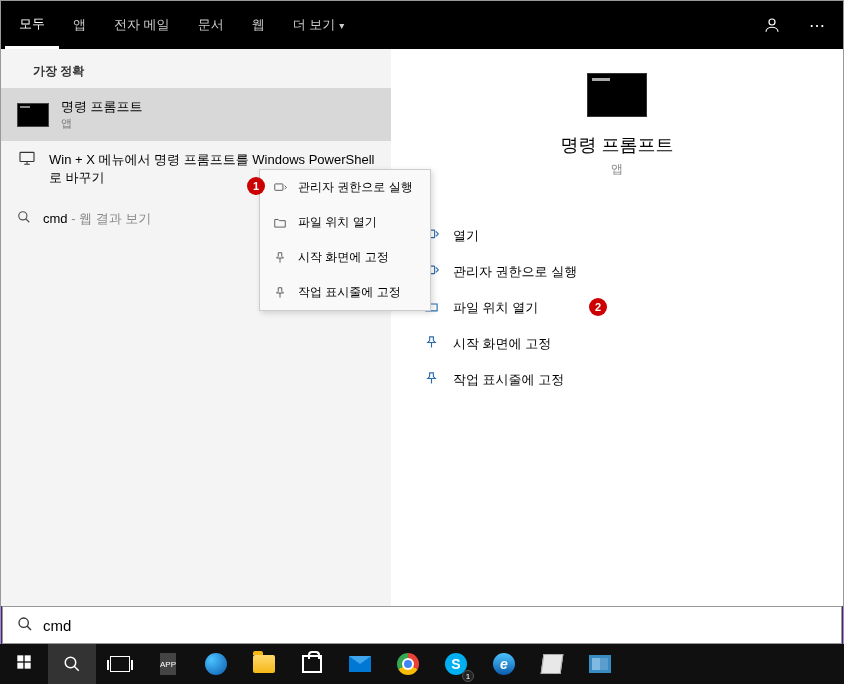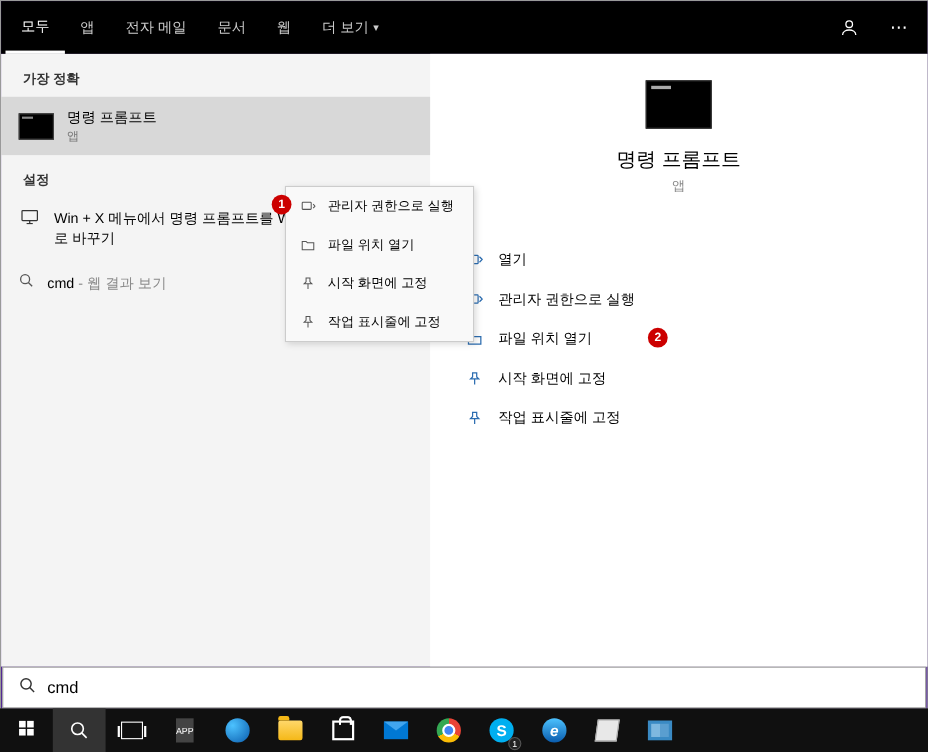--- a/index.html
+++ b/index.html
@@ -13,21 +13,21 @@
     .tab-more { display: flex; gap: 4px; }
     .chevron-down { font-size: 10px; }
     .tabs-spacer { flex: 1; }
     .icon-btn { color: #fff; padding: 0 14px; height: 48px; display: flex; align-items: center; cursor: pointer; font-size: 16px; }
     
     .content { flex: 1; display: flex; background: #f4f4f4; }
     
     .left-pane { width: 390px; display: flex; flex-direction: column; position: relative; }
     .right-pane { flex: 1; background: #fff; display: flex; flex-direction: column; padding: 24px 0; }
     
-    .section-header { font-size: 12px; font-weight: 600; color: #333; padding: 14px 20px 8px; }
+    .section-header { font-size: 12px; font-weight: 600; color: #333; padding: 14px 32px 8px; }
     
     .result-item { display: flex; align-items: center; padding: 10px 16px; gap: 12px; cursor: pointer; }
     .result-item.selected { background: #d8d8d8; }
     
     .app-icon-sm { width: 32px; height: 24px; background: #000; border: 1px solid #444; position: relative; }
     .app-icon-sm::after { content: ''; position: absolute; top: 2px; left: 2px; width: 10px; height: 2px; background: #888; }
     
     .result-text { display: flex; flex-direction: column; }
     .result-title { font-size: 13px; color: #000; }
     .result-sub { font-size: 11px; color: #777; }
@@ -48,21 +48,21 @@
     .badge { position: absolute; width: 18px; height: 18px; border-radius: 50%; background: #c00; color: #fff; display: flex; align-items: center; justify-content: center; font-size: 11px; font-weight: bold; z-index: 20; }
     .badge-1 { top: 128px; left: 246px; }
     .badge-2 { top: 298px; left: 589px; }
     
     .preview-icon { width: 60px; height: 44px; background: #000; border: 1px solid #333; margin: 0 auto 16px; position: relative; }
     .preview-icon::after { content: ''; position: absolute; top: 4px; left: 4px; width: 18px; height: 3px; background: #aaa; }
     .preview-title { font-size: 18px; color: #000; text-align: center; margin-bottom: 4px; }
     .preview-sub { font-size: 12px; color: #888; text-align: center; margin-bottom: 40px; }
     
     .action-list { padding: 0 24px; position: relative; }
-    .action-item { display: flex; align-items: center; gap: 14px; padding: 9px 8px; font-size: 13px; color: #000; cursor: pointer; }
+    .action-item { display: flex; align-items: flex-start; gap: 14px; padding: 9px 8px; font-size: 13px; color: #000; cursor: pointer; }
     .action-icon { width: 16px; color: #2b6cb0; display: flex; justify-content: center; font-size: 14px; }
     
     .search-bar { height: 38px; border: 1px solid #999; border-top: 1px solid #999; display: flex; align-items: center; padding: 0 14px; gap: 10px; background: #fff; margin: 0 1px; }
     .search-icon { color: #333; font-size: 15px; }
     .search-input { border: none; outline: none; font-size: 15px; flex: 1; background: transparent; }
     
     .taskbar { position: absolute; bottom: 0; left: 0; width: 844px; height: 40px; background: #101010; display: flex; align-items: center; }
     .tb-item { width: 48px; height: 40px; display: flex; align-items: center; justify-content: center; cursor: pointer; color: #fff; position: relative; }
     .tb-item.active { background: #333; }
     .start-icon svg { width: 16px; height: 16px; }
@@ -116,21 +116,20 @@
     <div class="left-pane">
       <div class="section-header">가장 정확</div>
       <div class="result-item selected">
         <div class="app-icon-sm"></div>
         <div class="result-text">
           <div class="result-title">명령 프롬프트</div>
           <div class="result-sub">앱</div>
         </div>
       </div>
 
-      <div class="section-header">설정</div>
       <div class="setting-item">
         <div class="setting-icon">
           <svg width="18" height="14" viewBox="0 0 24 20" fill="none" stroke="#333" stroke-width="1.6">
               <rect x="2" y="2" width="20" height="13" rx="1"></rect>
               <path d="M8 19h8M12 15v4"></path>
             </svg>
         </div>
         <div class="setting-text">Win + X 메뉴에서 명령 프롬프트를 Windows PowerShell로 바꾸기</div>
       </div>
 

